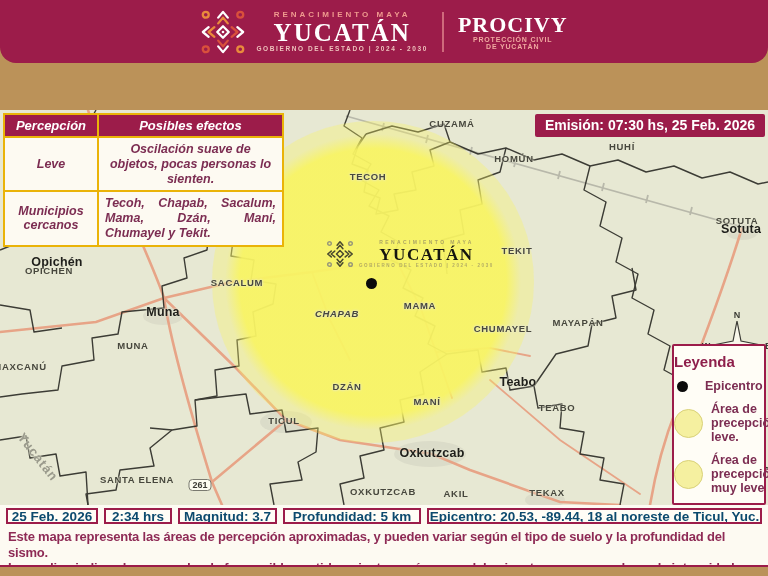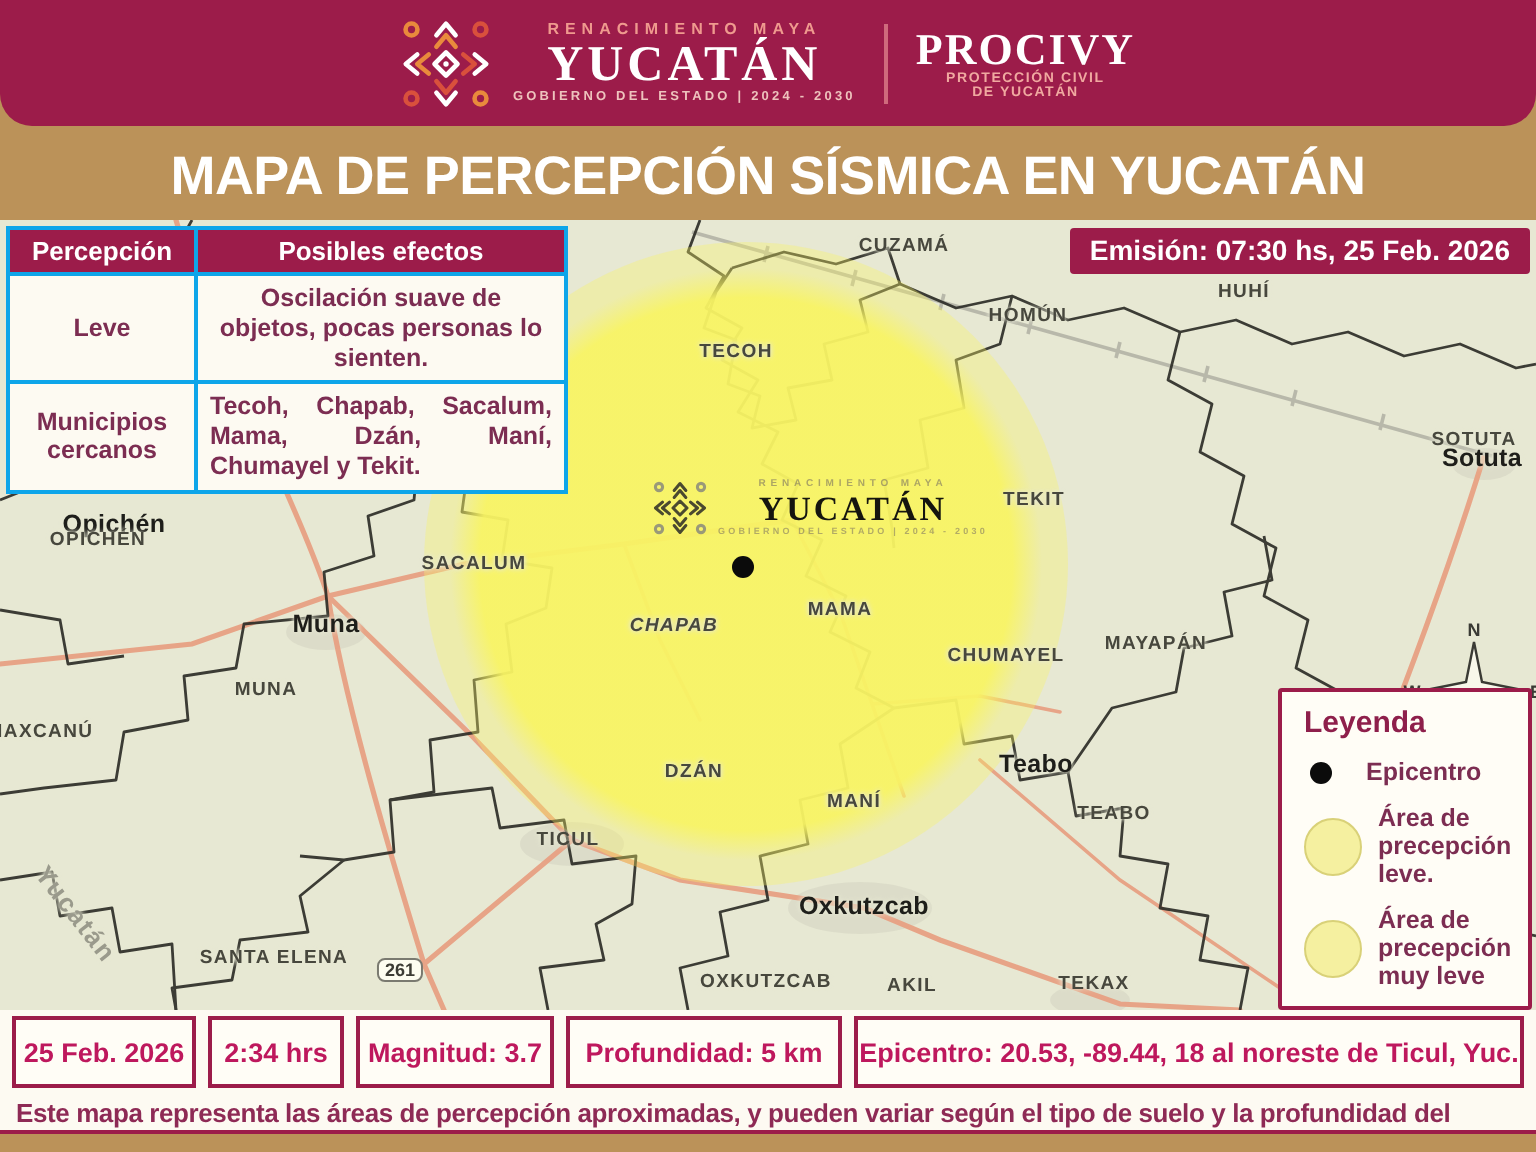--- a/index.html
+++ b/index.html
@@ -45,42 +45,42 @@
   .wm { position:absolute; left:326px; top:130px; display:flex; align-items:center; gap:5px; }
   .wm-col { display:flex; flex-direction:column; align-items:center; line-height:1; }
   .wm-top { font-size:5px; letter-spacing:2.4px; color:rgba(110,100,95,.55); font-weight:bold; }
   .wm-name { font-family:"Liberation Serif", serif; font-weight:bold; font-size:17px;
              letter-spacing:1.5px; color:#15150f; margin:1px 0; }
   .wm-sub { font-size:4.5px; letter-spacing:1.6px; color:rgba(110,100,95,.5); font-weight:bold; }
   
   .ptable { position:absolute; left:3px; top:3px; width:281px; border-collapse:collapse;
             font-size:12.5px; color:#7c2d52; background:#fdfaf2; }
   .ptable th { background:#9c1c4a; color:#fff; font-size:13px; font-weight:bold; padding:3px 2px; }
-  .ptable th,.ptable td { border:2px solid #0ea5e9; }
+  .ptable th,.ptable td { border:2px solid #eab308;font-style:italic; }
   .ptable td { padding:4px 6px; text-align:center; line-height:1.18; font-weight:bold; }
   .ptable td.fx { text-align:justify; }
   .ptable col.c1 { width:94px; }
   
   .emision { position:absolute; right:3px; top:4px; background:#9c1c4a; color:#fff;
              font-size:14px; font-weight:bold; padding:3px 10px 4px; border-radius:2px; }
   
-  .legend { position:absolute; right:2px; bottom:0; width:127px; background:#fffdf6;
-            border:2px solid #9c1c4a; border-radius:2px; padding:7px 11px 8px; }
+  .legend { position:absolute; right:2px; bottom:0; width:94px; background:#fffdf6;
+            border:2px solid #9c1c4a; border-radius:2px; padding:7px 0 8px; }
   .legend-title { font-size:15px; font-weight:bold; color:#8e1f4b; margin-bottom:9px; }
   .litem { display:flex; align-items:center; gap:8px; margin-bottom:9px;
            font-size:12.5px; color:#7c2d52; line-height:1.12; font-weight:bold; }
   .litem:last-child { margin-bottom:0; }
   .sw { flex:0 0 auto; }
   .sw.black-dot { width:11px; height:11px; background:#0b0b0b; border-radius:50%; margin:0 9px 0 3px; }
   .sw.yellow-circle { width:29px; height:29px; background:#f5f0a0; border:1px solid #d9d178; border-radius:50%; }
   
   .bottom { position:absolute; left:0; top:505px; width:768px; height:71px; background:#fdfaf2; }
   .infobar { display:flex; gap:6px; padding:3px 6px 2px; }
-  .icell { background:#fffdf6; border:2px solid #9c1c4a; color:#be185d; font-weight:bold;
-           font-size:13.5px; height:36px; display:flex; align-items:center; justify-content:center;
+  .icell { background:#fffdf6; border:2px solid #9c1c4a; color:#0c4a6e; font-weight:bold;
+           font-size:13.5px; height:16px; display:flex; align-items:center; justify-content:center;
            white-space:nowrap; overflow:hidden; }
   .icell:nth-child(1){flex:0 0 92px;} .icell:nth-child(2){flex:0 0 68px;}
   .icell:nth-child(3){flex:0 0 99px;} .icell:nth-child(4){flex:0 0 138px;}
   .icell:nth-child(5){flex:1 1 auto;}
   .disclaimer { padding:3px 8px 0; color:#8e2a55; font-size:13px; font-weight:bold;
                 line-height:1.2; letter-spacing:-.2px; }
   .sep { position:absolute; left:0; bottom:9px; width:768px; height:2px; background:#9c1c4a; }
   .goldbar { position:absolute; left:0; bottom:0; width:768px; height:9px; background:#bb9259; }
 </style>
 </head>
@@ -115,21 +115,20 @@
           <span class="brand-sub">GOBIERNO DEL ESTADO  |  2024 - 2030</span>
         </div>
       </div>
       <div class="hdr-div"></div>
       <div class="procivy">
         <span class="procivy-name">PROCIVY</span>
         <span class="procivy-sub">PROTECCIÓN CIVIL</span>
         <span class="procivy-sub">DE YUCATÁN</span>
       </div>
     </div>
-    <div class="banner-title">MAPA DE PERCEPCIÓN SÍSMICA EN YUCATÁN</div>
   </div>
 
   <div class="map">
     <svg class="base" width="768" height="395" viewBox="0 0 768 395">
       <defs>
         <radialGradient id="leve" cx="50%" cy="50%" r="50%">
           <stop offset="0%" stop-color="#f8f464" stop-opacity="0.92"></stop>
           <stop offset="90%" stop-color="#f8f464" stop-opacity="0.92"></stop>
           <stop offset="100%" stop-color="#f8f464" stop-opacity="0"></stop>
         </radialGradient>

